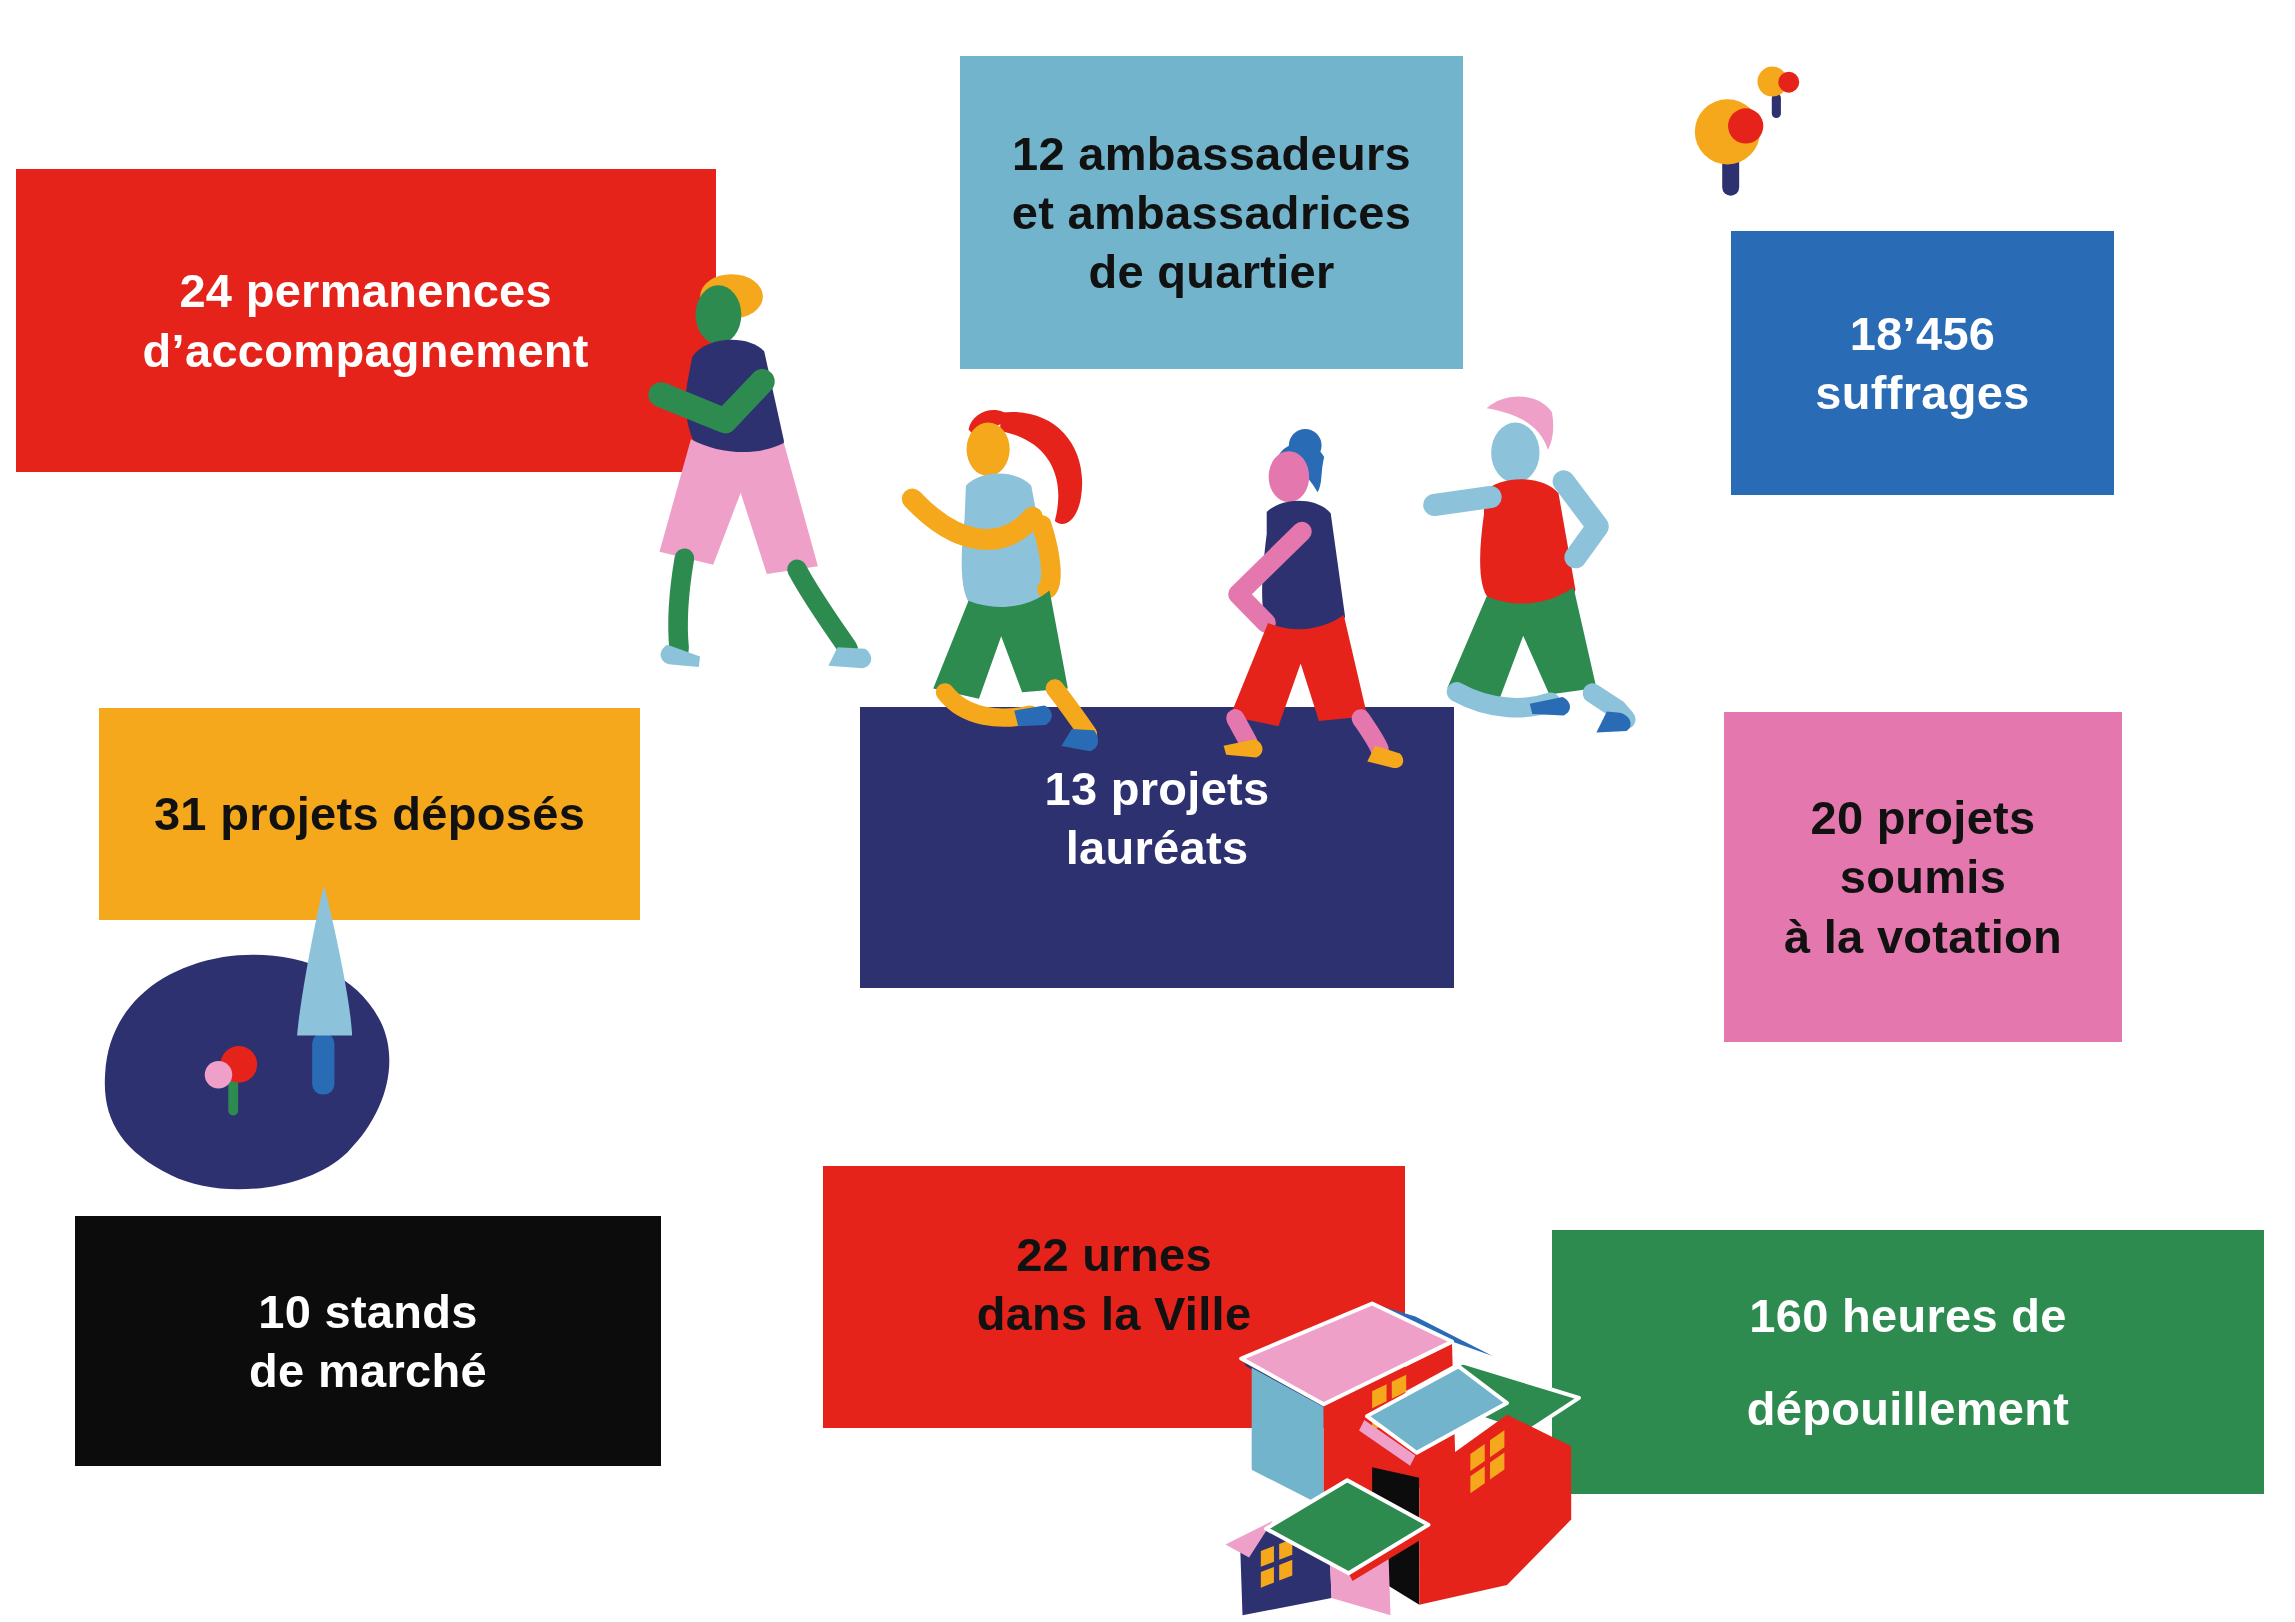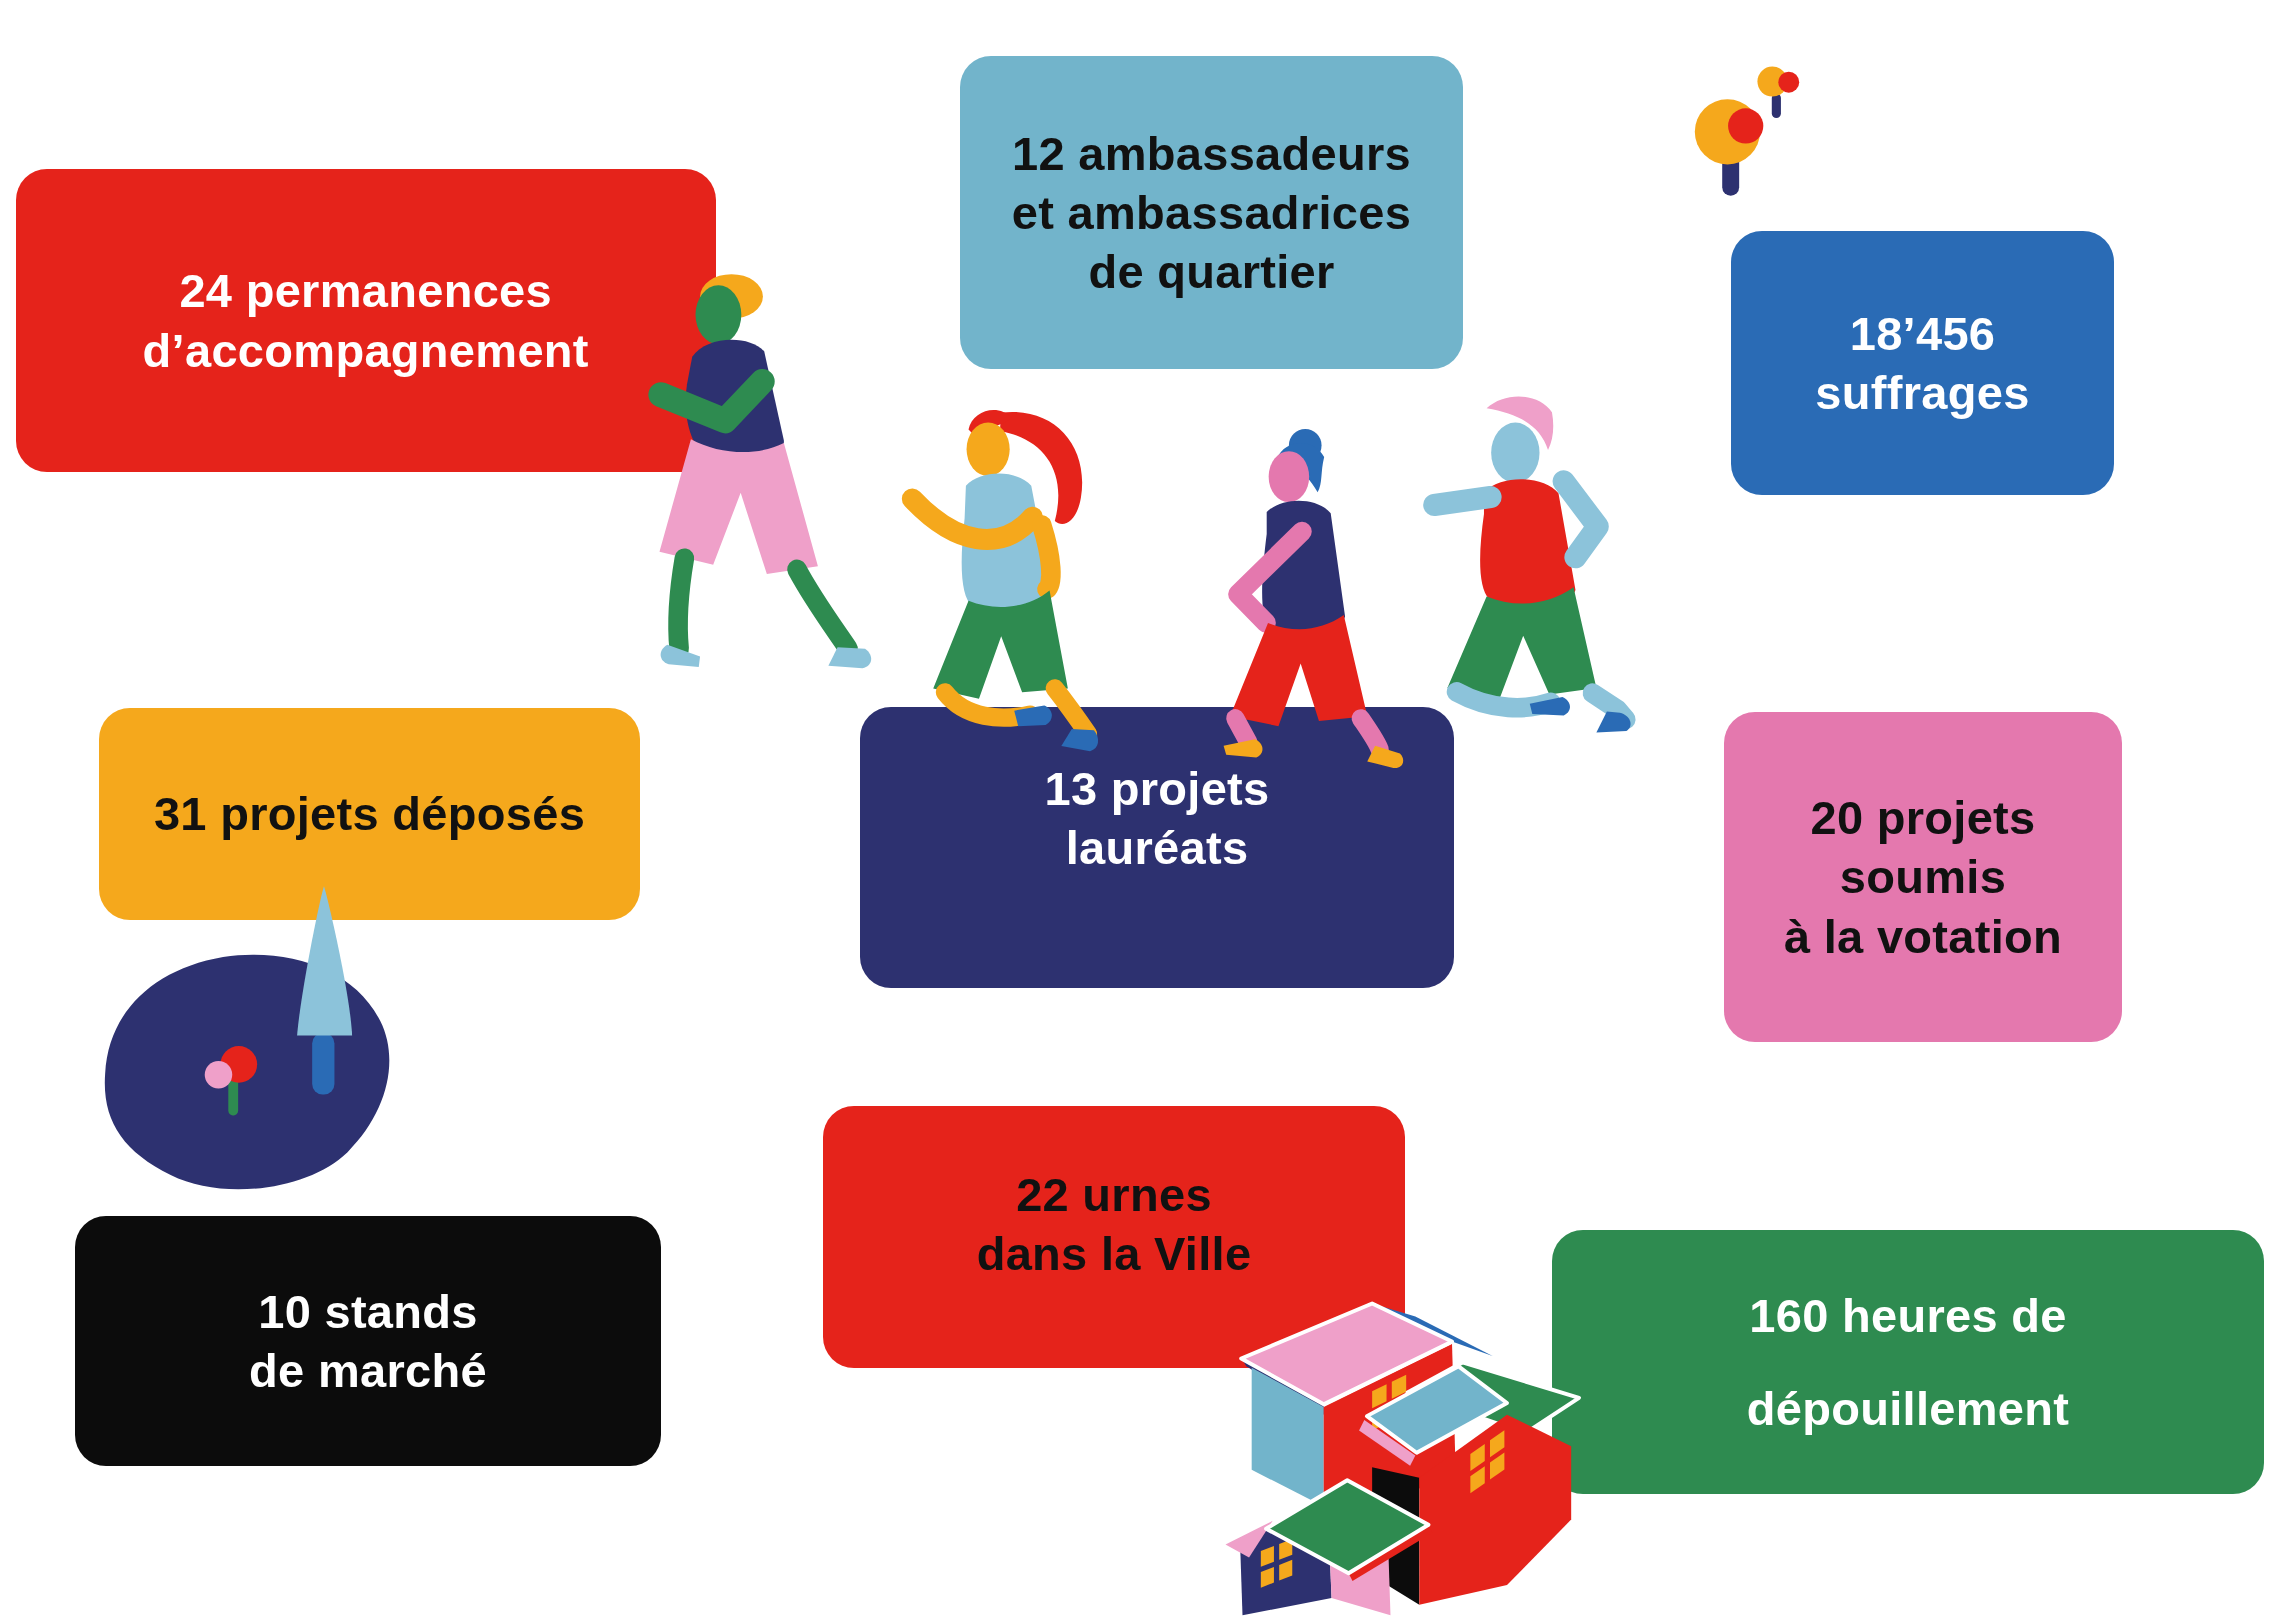--- a/index.html
+++ b/index.html
@@ -17,30 +17,29 @@
     display:flex;
     flex-direction:column;
     justify-content:center;
     align-items:center;
     text-align:center;
     font-size:47px;
     font-weight:700;
     line-height:1.26;
     letter-spacing:0.3px;
     z-index:1;
-    border-radius:31px;
   }
   .stat-box p{margin:0;}
   .box-permanences   {left:15.7px;   top:169px;  width:700px; height:303px;}
   .box-ambassadeurs  {left:960px; top:56px;   width:503px;  height:313px;}
   .box-suffrages     {left:1731px; top:191px;  width:383px;  height:264px;}
   .box-deposes       {left:99px;  top:708px; width:541px;  height:212px;}
   .box-laureats      {left:860px; top:707px; width:594px;  height:281px; padding-bottom:59px; box-sizing:border-box;}
   .box-votation      {left:1724px; top:712px; width:398px;  height:330px;}
-  .box-urnes         {left:823px; top:1106px; width:582px;  height:262px; padding-bottom:26px; box-sizing:border-box;}
+  .box-urnes         {left:823px; top:1166px; width:582px;  height:262px; padding-bottom:26px; box-sizing:border-box;}
   .box-stands        {left:75px;  top:1216px; width:586px;  height:250px;align-items:center;}
   .box-depouillement {left:1552px; top:1230px; width:712px; height:264px;}
   
   .illu{position:absolute; z-index:2; overflow:visible;}
   .trees-tr {left:1688px; top:62px;   width:118px; height:137px;}
   .park     {left:92px;  top:877px; width:308px; height:321px;}
   .houses   {left:1211px; top:1276px; width:393px; height:347px;}
   .runner1  {left:641px;  top:265px;  width:236px; height:419px;}
   .runner2  {left:903px; top:393px;  width:216px; height:366px;}
   .runner3  {left:1204px; top:419px;  width:209px; height:353px;}

